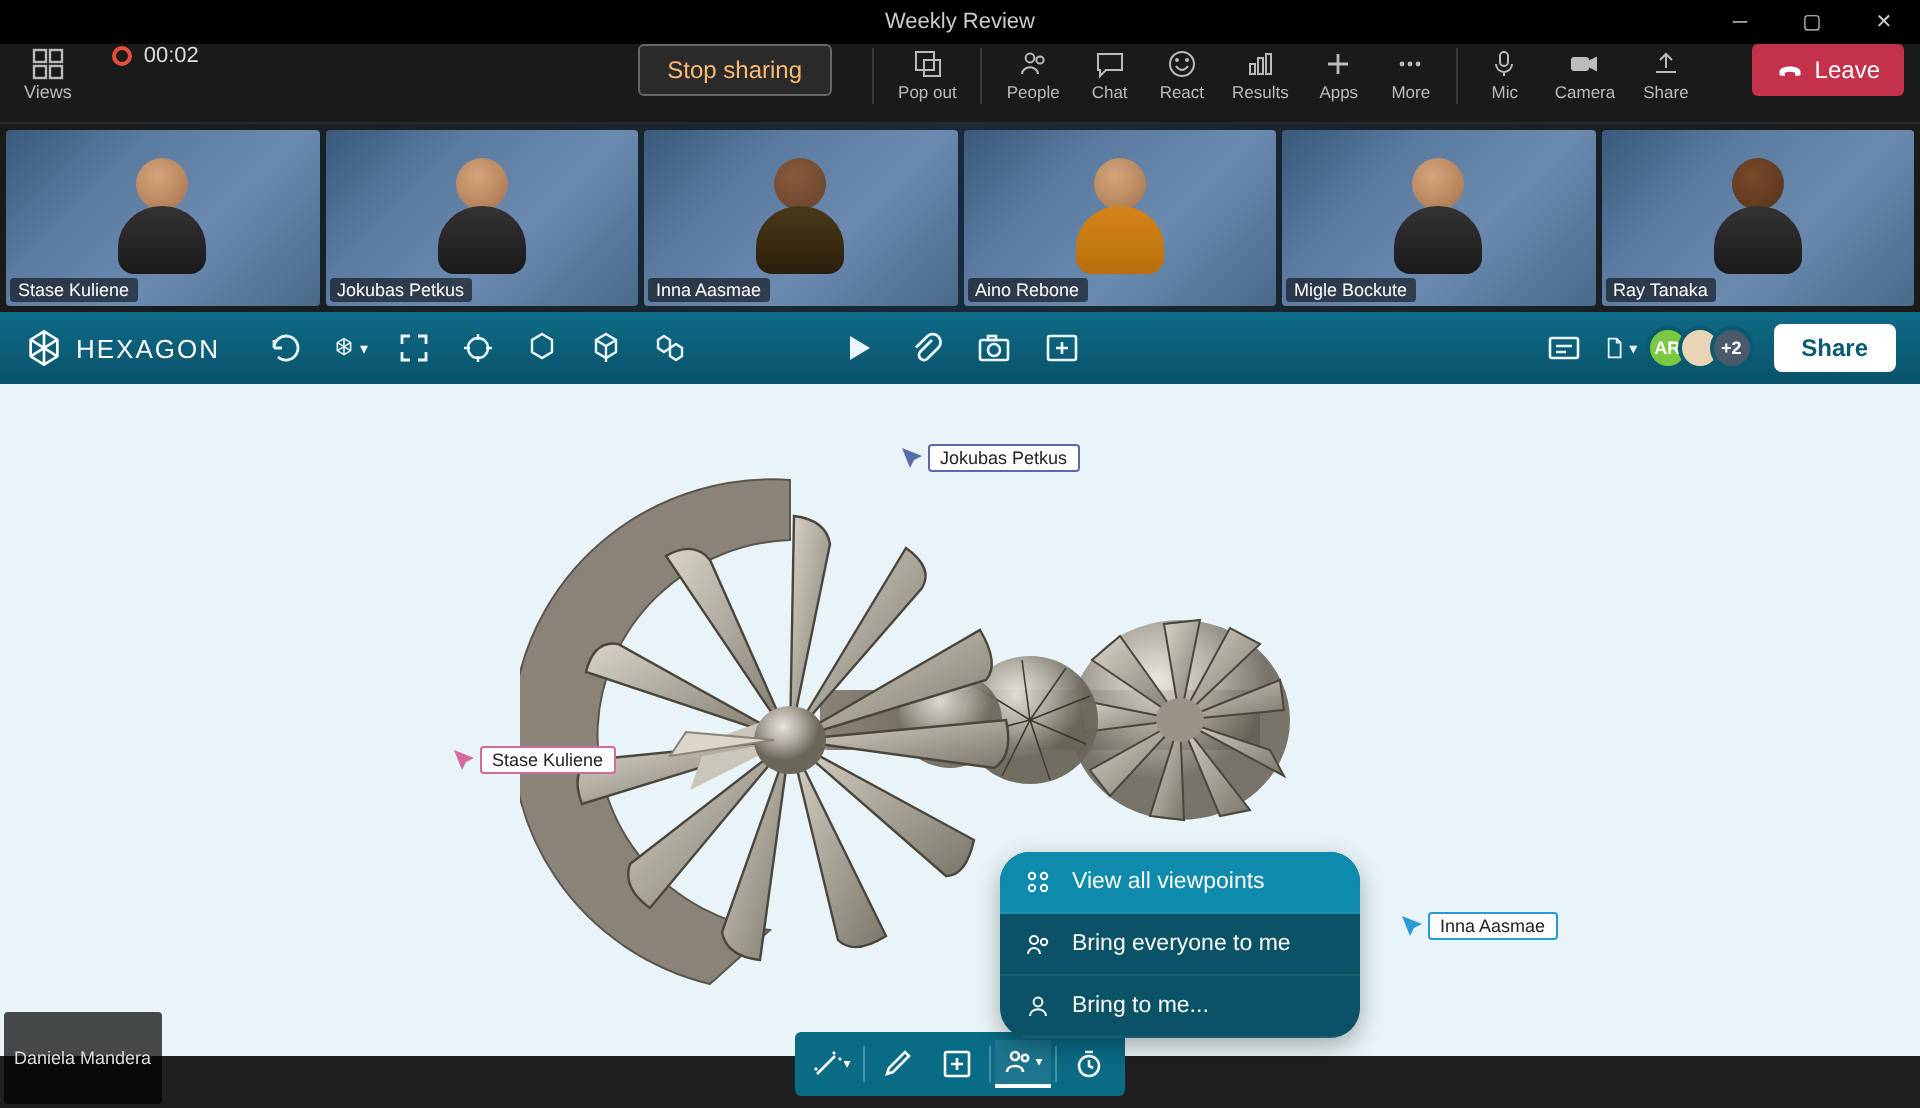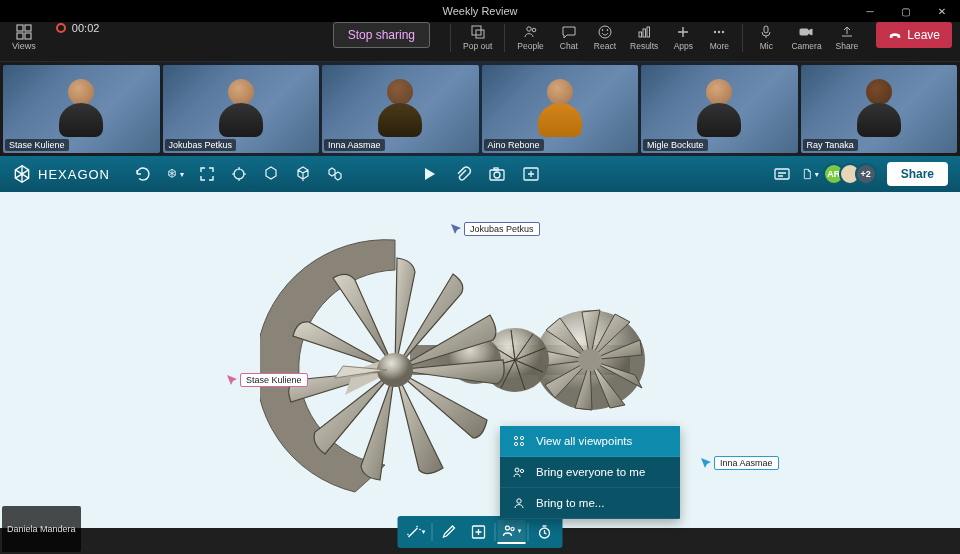--- a/index.html
+++ b/index.html
@@ -8,27 +8,27 @@
 .titlebar-title{position:absolute;left:50%;transform:translateX(-50%);font-size:11px;color:#ccc}
 .winctrl{margin-left:auto;display:flex}
 .winctrl div{width:36px;height:22px;display:flex;align-items:center;justify-content:center;color:#ccc;font-size:10px}
 .topbar{height:40px;background:#1a1a1a;display:flex;align-items:flex-start;padding:0 8px;gap:6px;border-bottom:1px solid #2a2a2a}
 .views-btn{display:flex;flex-direction:column;align-items:center;gap:1px;color:#bbb;padding:2px 4px}
 .views-btn svg{width:16px;height:16px}
 .views-lbl{font-size:9px}
 .rec{display:flex;align-items:center;gap:6px;margin-left:10px}
 .rec-dot{width:10px;height:10px;border-radius:50%;border:2px solid #e74c3c}
 .rec-time{font-size:11px;color:#ddd}
-.stop-share{margin-left:auto;border:1px solid #666;background:#2a2a2a;color:#f0abfc;padding:5px 14px;border-radius:3px;font-size:12px}
+.stop-share{margin-left:auto;border:1px solid #666;background:#2a2a2a;color:#fdba74;padding:5px 14px;border-radius:3px;font-size:12px}
 .ctrlbar{display:flex;align-items:center;gap:2px;margin-left:10px}
 .ctrl{display:flex;flex-direction:column;align-items:center;gap:1px;padding:2px 6px;color:#bbb;min-width:34px}
 .ctrl svg{width:16px;height:16px}
 .ctrl-lbl{font-size:8.5px;white-space:nowrap}
 .sep{width:1px;height:28px;background:#3a3a3a;margin:0 4px}
-.leave-btn{background:#c4314b;color:#fff;border:none;padding:6px 12px;border-radius:3px;display:flex;align-items:center;gap:5px;font-size:12px;margin-left:6px}
+.leave-btn{background:#c4314b;color:#fff;border:none;padding:6px 12px;border-radius:3px;display:flex;align-items:center;gap:5px;font-size:12px;margin-left:20px}
 .leave-btn svg{width:14px;height:14px}
 .participants{height:94px;background:linear-gradient(90deg,#1a1a1a,#1a2a3a,#1a1a1a);display:flex;gap:3px;padding:3px}
 .participant{flex:1;background:linear-gradient(135deg,#3a5a7a 0%,#5a7aa0 30%,#6a8ab0 60%,#4a6a8a 100%);border-radius:2px;position:relative;overflow:hidden}
 .participant::before{content:"";position:absolute;left:50%;top:14px;transform:translateX(-50%);width:26px;height:26px;border-radius:50%;background:radial-gradient(circle at 40% 35%,#d4a67a 0%,#b8875f 60%,#9a6f4a 100%)}
 .participant::after{content:"";position:absolute;bottom:16px;left:50%;transform:translateX(-50%);width:44px;height:34px;background:linear-gradient(#333,#1a1a1a);border-radius:50% 50% 8px 8px / 60% 60% 8px 8px}
 .p-name{position:absolute;bottom:2px;left:2px;font-size:9px;background:rgba(0,0,0,.55);padding:1px 4px;border-radius:2px;color:#fff}
 .p3::before{background:radial-gradient(circle at 40% 35%,#8a5a3a 0%,#6f4a2f 70%)}
 .p3::after{background:linear-gradient(#4a3a1a,#2a1f0a)}
 .p4::after{background:linear-gradient(#d4841a,#b86f0a)}
 .p6::before{background:radial-gradient(circle at 40% 35%,#7a4a2a 0%,#5f3a1f 70%)}
@@ -45,21 +45,21 @@
 .avatar-pill>div{width:22px;height:22px;border-radius:50%;border:2px solid #0a5a72;margin-left:-6px;display:flex;align-items:center;justify-content:center;font-size:9px;font-weight:700}
 .av1{background:#7bc943;color:#fff}
 .av2{background:#e8d5b5}
 .av3{background:#4a5a6a;color:#fff}
 .share-btn{background:#fff;color:#0a5a72;border:none;padding:5px 14px;border-radius:4px;font-size:12px;font-weight:600}
 .canvas{height:336px;background:#e8f4f7;position:relative;overflow:hidden}
 .engine{position:absolute;left:260px;top:28px;width:440px;height:280px}
 .cursor-tag{position:absolute;display:flex;align-items:center;gap:2px}
 .cursor-tag svg{width:12px;height:12px}
 .ctag{background:#fff;border:1px solid #666;padding:1px 5px;font-size:9px;color:#222;border-radius:2px}
-.context-menu{position:absolute;left:500px;top:426px;width:180px;background:#0a5266;border-radius:1px;overflow:hidden;box-shadow:0 4px 12px rgba(0,0,0,.3);z-index:10}
+.context-menu{position:absolute;left:500px;top:426px;width:180px;background:#0a5266;border-radius:15px;overflow:hidden;box-shadow:0 4px 12px rgba(0,0,0,.3);z-index:10}
 .cm-item{display:flex;align-items:center;gap:10px;padding:8px 12px;font-size:11.5px;color:#fff;border-bottom:1px solid rgba(255,255,255,.08)}
 .cm-item svg{width:14px;height:14px;flex-shrink:0}
 .cm-item.sel{background:#0e8aad}
 .bottom-tools{position:absolute;left:50%;bottom:6px;transform:translateX(-50%);background:#0a6b84;border-radius:3px;display:flex;align-items:center;gap:2px;padding:4px;z-index:5}
 .bt-ico{width:28px;height:24px;display:flex;align-items:center;justify-content:center;color:#fff}
 .bt-ico svg{width:16px;height:16px}
 .bt-ico.active{border-bottom:2px solid #fff;background:rgba(255,255,255,.08)}
 .bt-sep{width:1px;height:18px;background:rgba(255,255,255,.25)}
 .status{position:absolute;left:2px;bottom:2px;background:rgba(0,0,0,.7);color:#ddd;font-size:9px;padding:18px 5px;border-radius:2px;z-index:5}
 </style>

